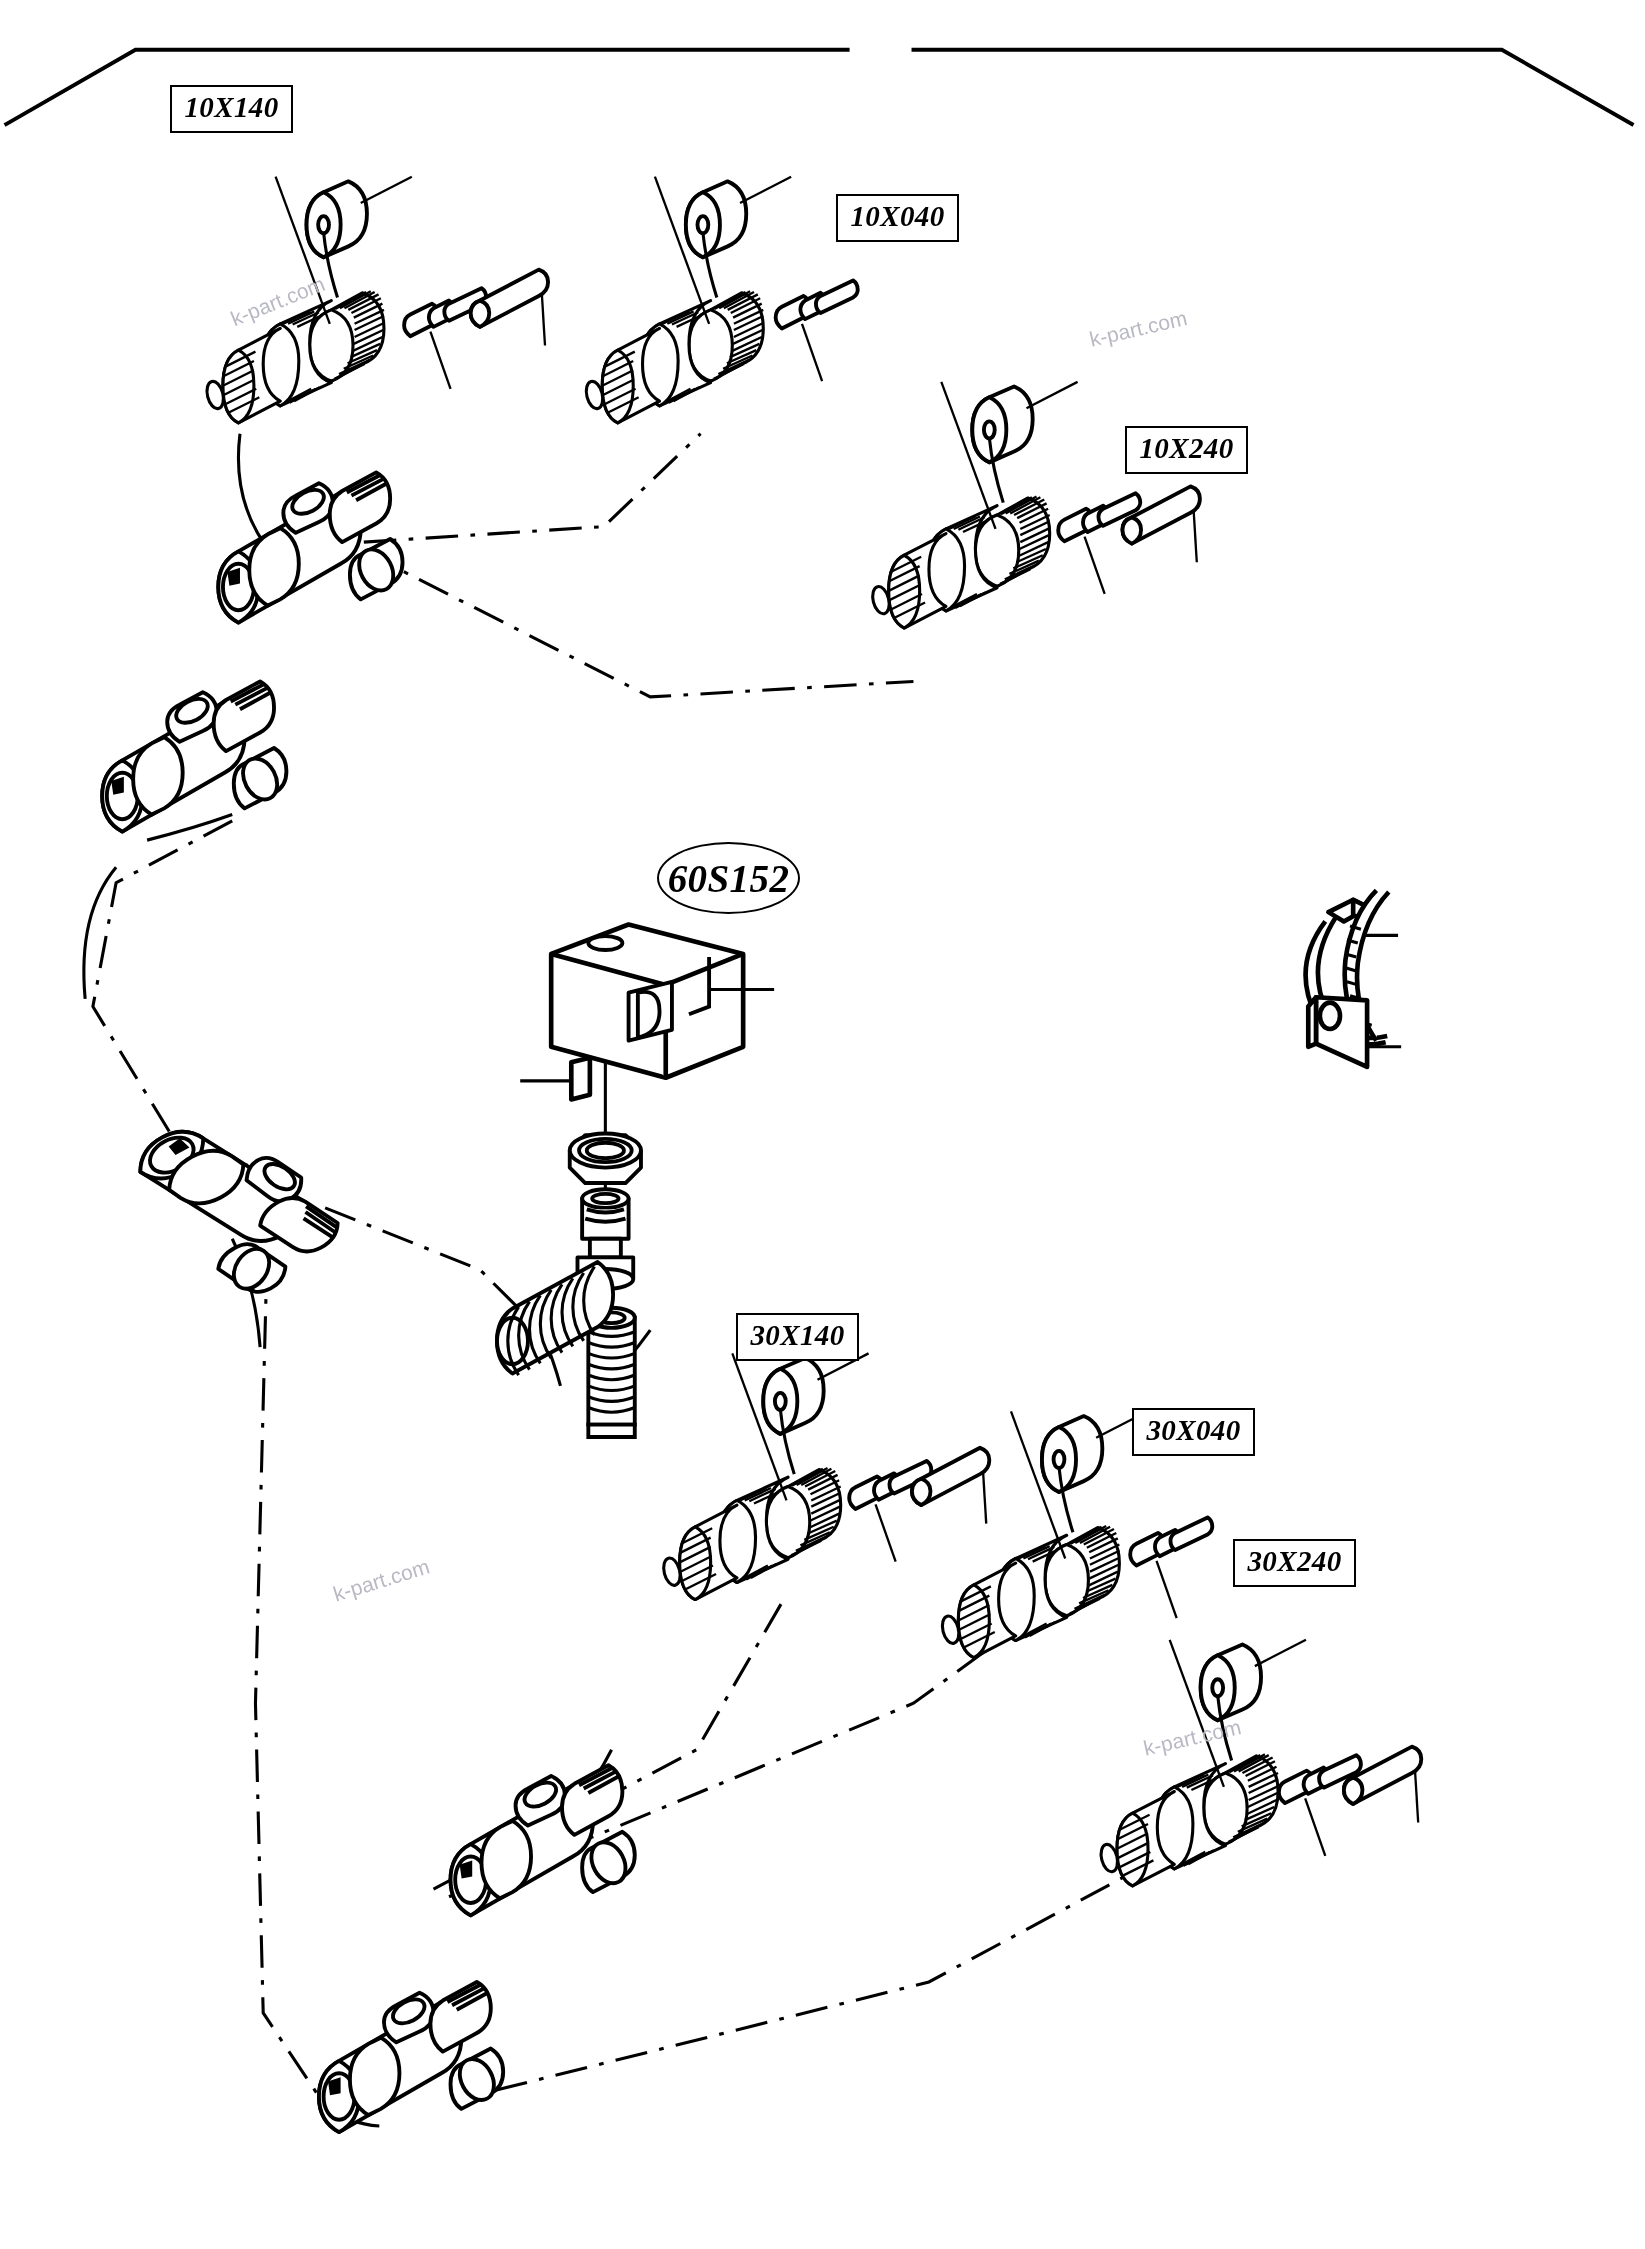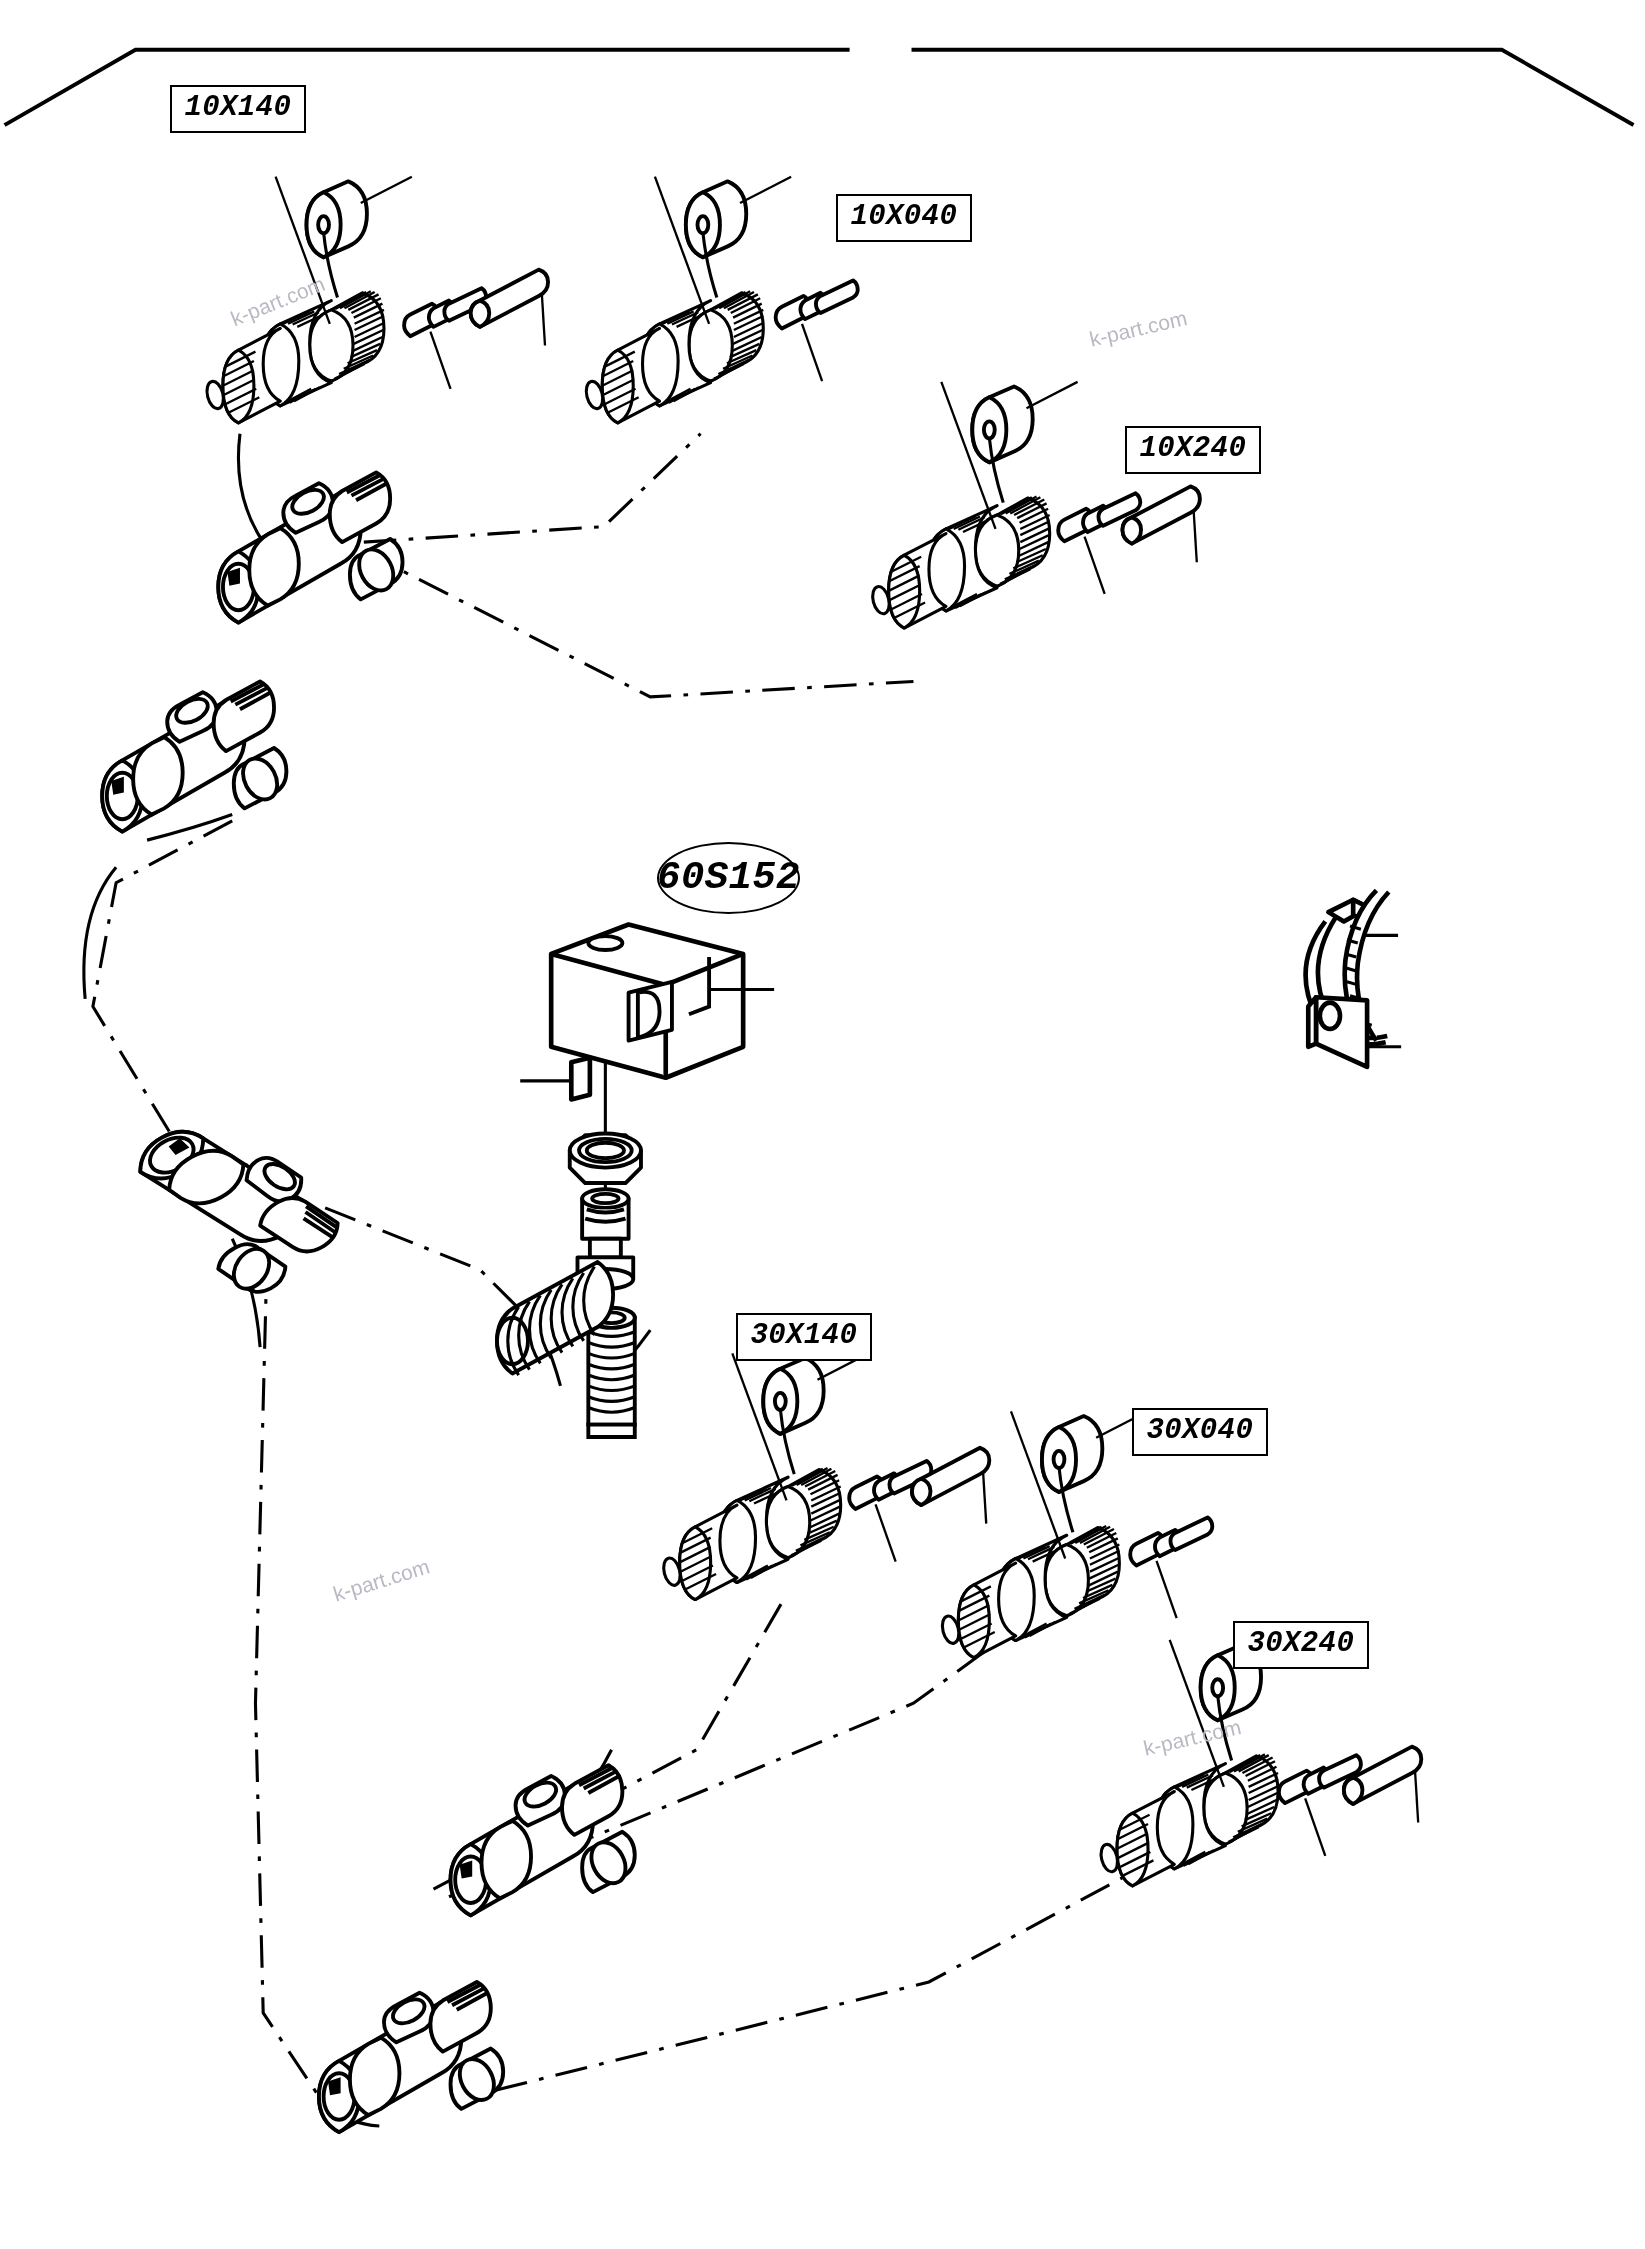--- a/index.html
+++ b/index.html
@@ -1,20 +1,20 @@
 <!DOCTYPE html>
 <html style="font-size:12.4px"><head>
 <meta charset="utf-8">
 <style>
   html,body{margin:0;padding:0;background:#fff;}
   body{font-family:"Liberation Sans",sans-serif;}
   #page{position:relative;width:1645px;height:2250px;background:#ffffff;overflow:hidden;}
   #canvas{position:absolute;left:0;top:0;width:1645px;height:2250px;}
   .lbl{position:absolute;border:2.3px solid #000;background:#fff;
-       font-style:italic;font-weight:bold;font-family:Liberation Mono, monospace;
+       font-style:italic;font-weight:bold;font-family:Liberation Serif, serif;
        color:#000;letter-spacing:0.4px;white-space:nowrap;
        display:flex;align-items:center;justify-content:center;}
   .lbl-box{font-size:29px;padding:3.9px 12.4px 7px 12.4px;}
   .lbl-oval{border-radius:50%;border-width:2.3px;font-size:39px;
             width:139px;height:68px;padding:0;}
   .wm{position:absolute;color:#b9b9c4;font-size:21px;font-family:"Liberation Sans",sans-serif;
       white-space:nowrap;transform-origin:0 50%;}
 </style>
 </head>
 <body>
@@ -355,21 +355,21 @@
     </g>
 
   </svg>
 
   <div class="lbl lbl-box" style="left:170px;top:85px">10X140</div>
   <div class="lbl lbl-box" style="left:836px;top:194px">10X040</div>
   <div class="lbl lbl-box" style="left:1125px;top:426px">10X240</div>
   <div class="lbl lbl-oval" style="left:657px;top:842px">60S152</div>
   <div class="lbl lbl-box" style="left:736px;top:1313px">30X140</div>
   <div class="lbl lbl-box" style="left:1132px;top:1408px">30X040</div>
-  <div class="lbl lbl-box" style="left:1233px;top:1621px">30X240</div>
+  <div class="lbl lbl-box" style="left:1233px;top:1539px">30X240</div>
 
   <div class="wm" style="left:232px;top:308px;transform:rotate(-22deg)">k-part.com</div>
   <div class="wm" style="left:1090px;top:328px;transform:rotate(-13deg)">k-part.com</div>
   <div class="wm" style="left:334px;top:1583px;transform:rotate(-17deg)">k-part.com</div>
   <div class="wm" style="left:1144px;top:1737px;transform:rotate(-13deg)">k-part.com</div>
 
 </div>
 
 
 </body></html>

